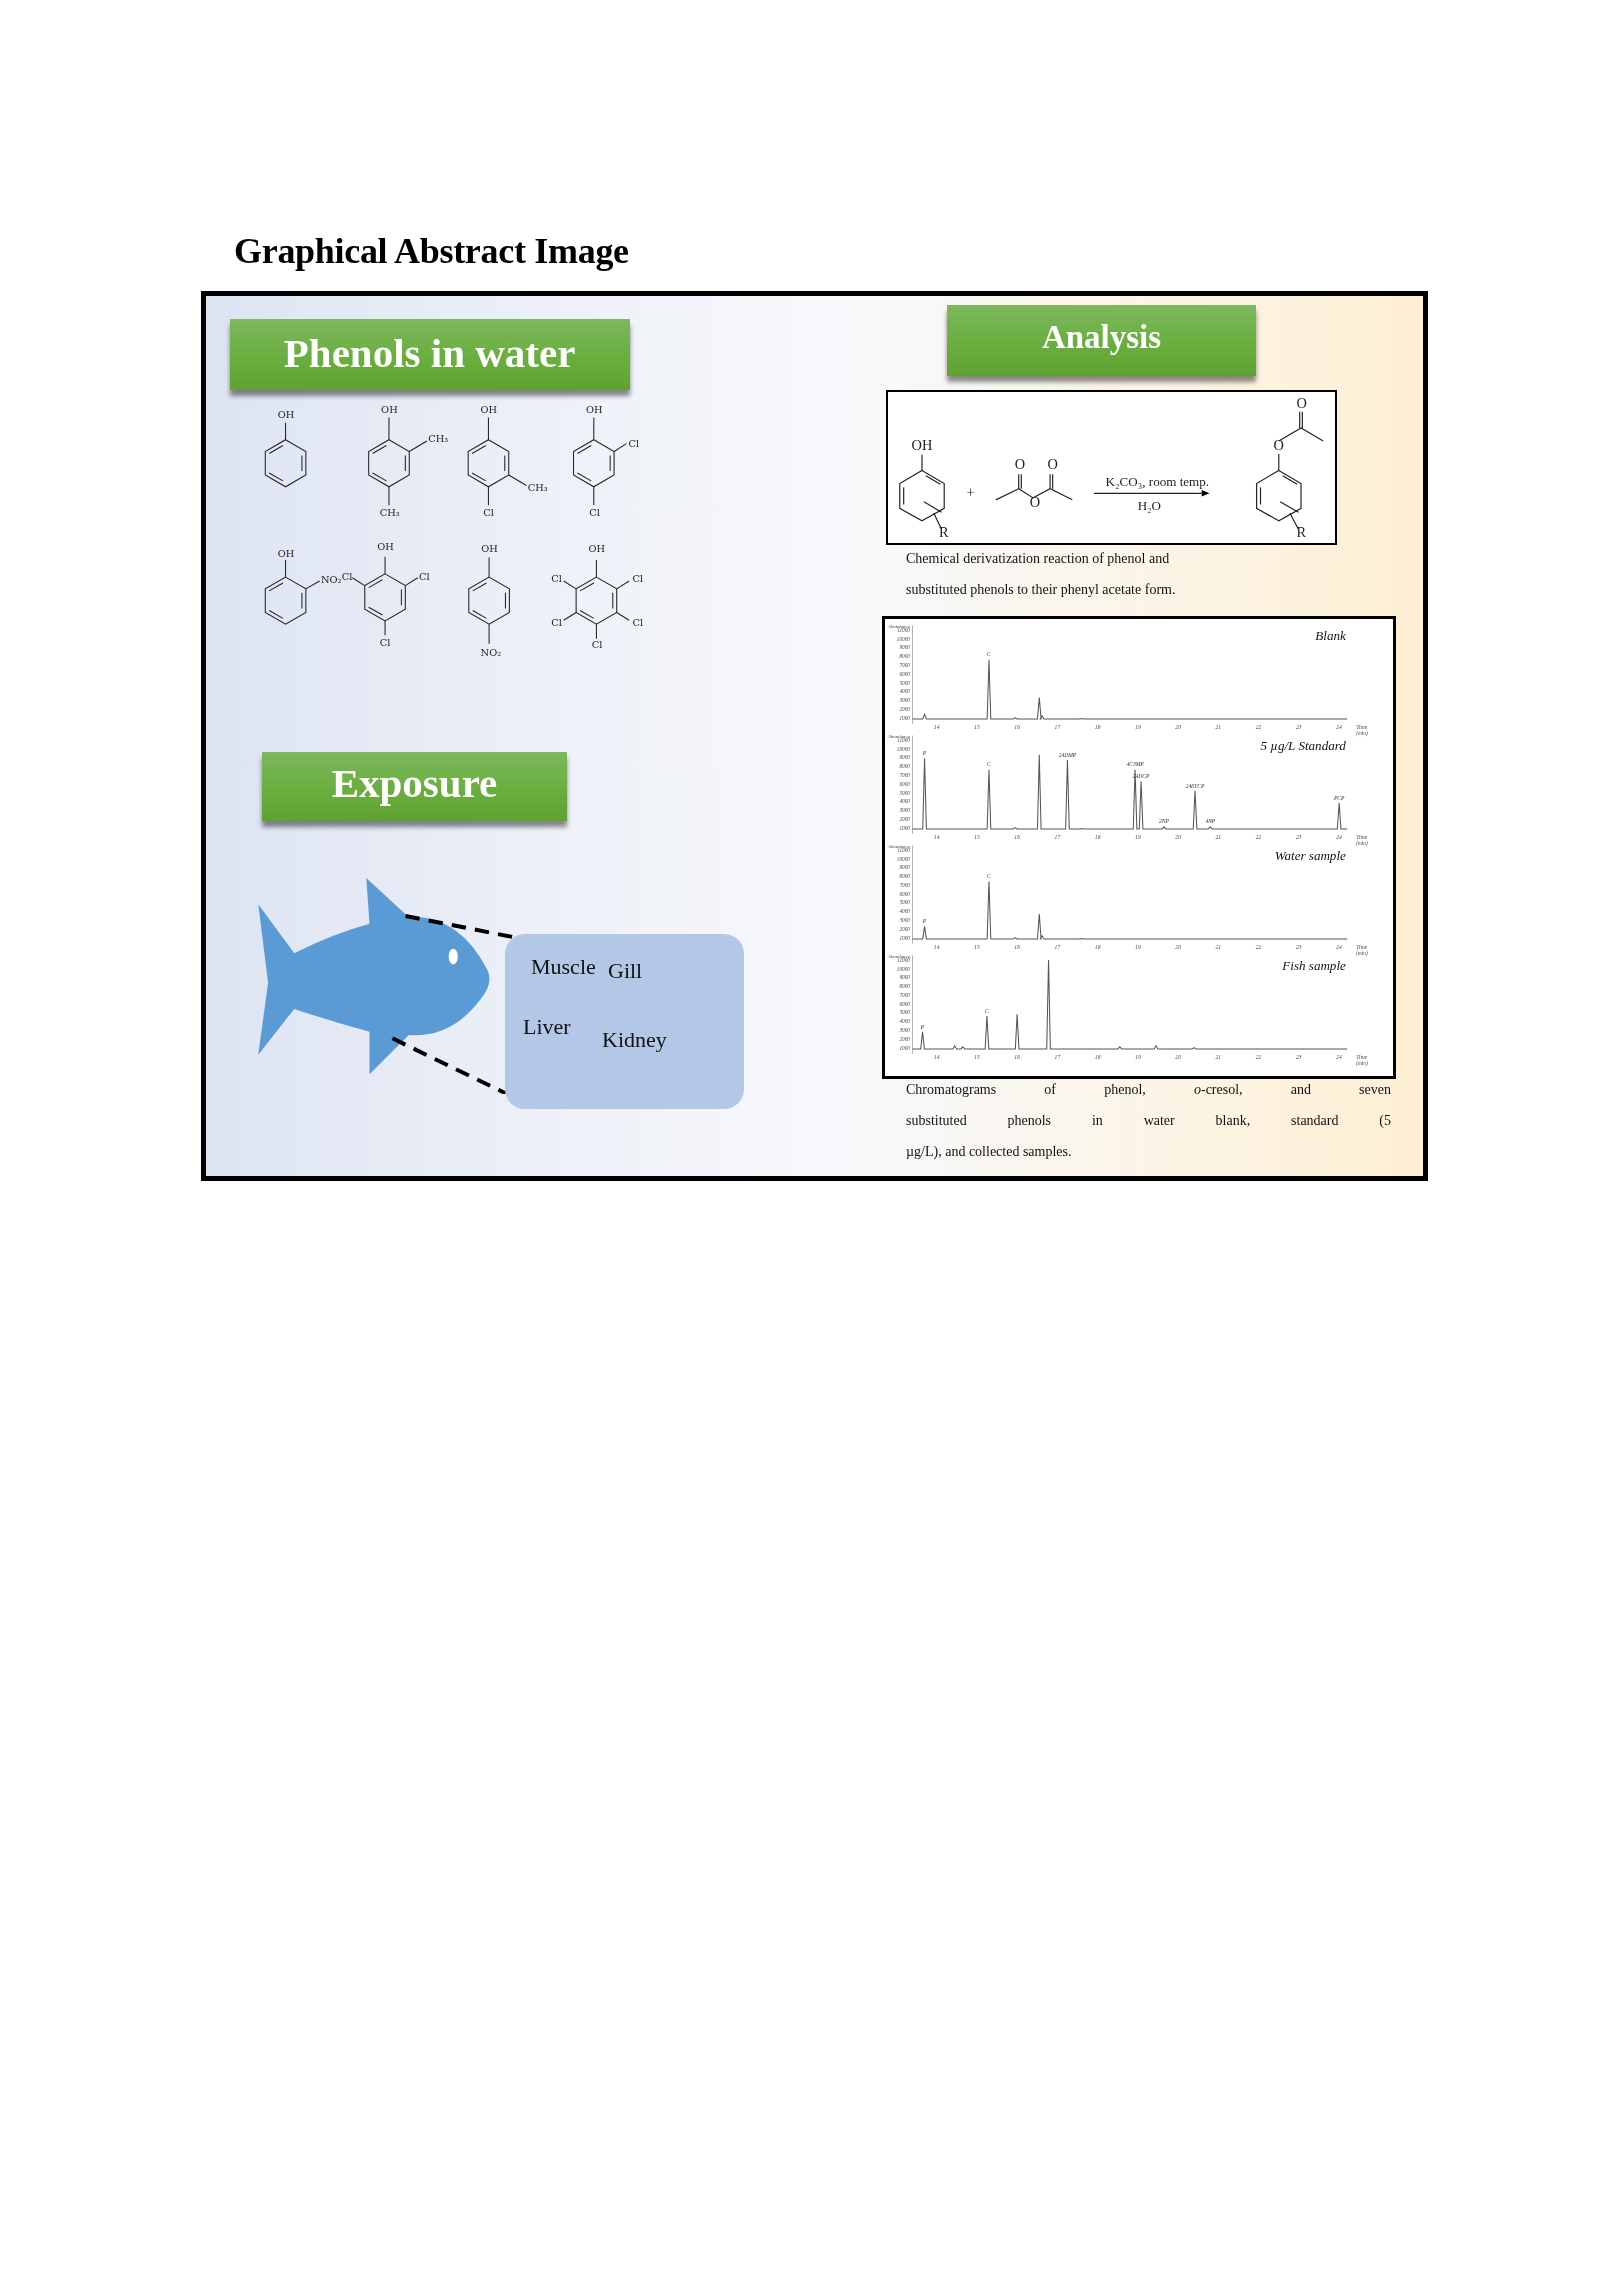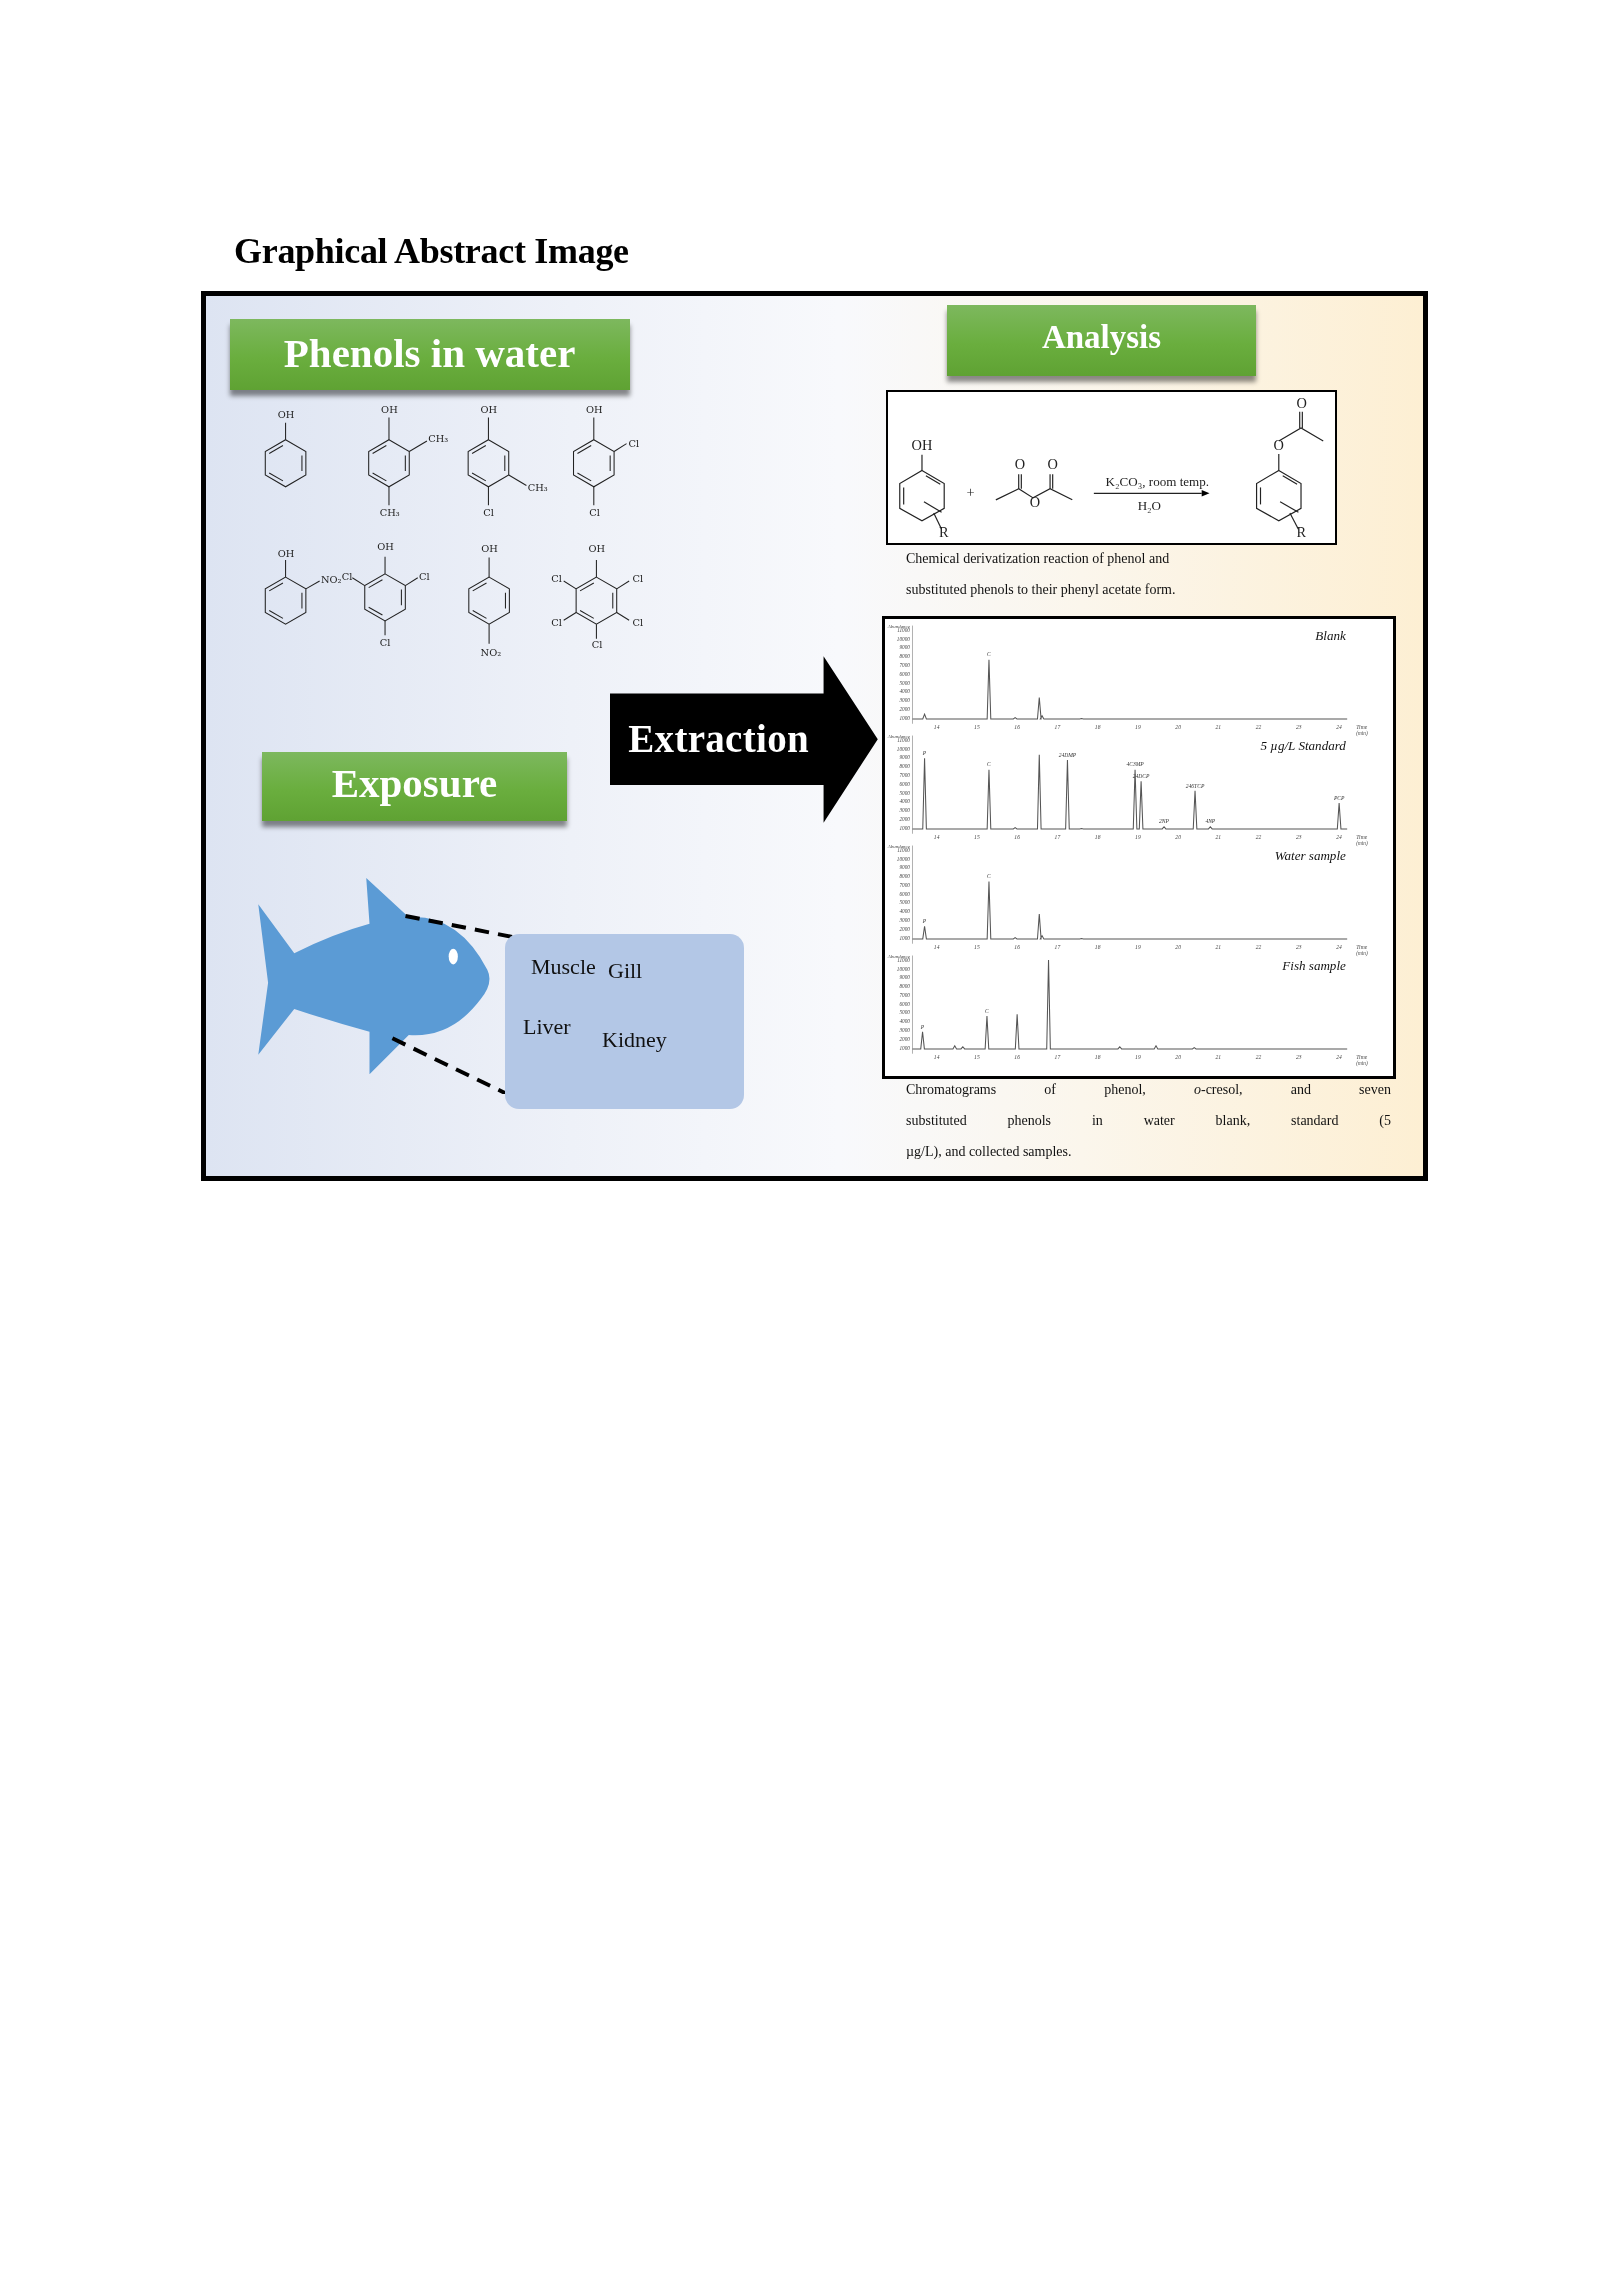--- a/index.html
+++ b/index.html
@@ -8,21 +8,21 @@
   .frame{position:absolute;left:194px;top:291px;width:1217px;height:880px;border:5.2px solid #000;
     background:linear-gradient(90deg,#dde4f2 0%,#eef1f8 30%,#f8f9fc 52%,#fbf6ec 72%,#fdefd3 100%);margin-left:7px;}
   .greenbox{position:absolute;background:linear-gradient(180deg,#7db85e 0%,#6aae3e 55%,#5fa233 100%);
     box-shadow:0 5.9px 4.6px rgba(0,0,0,0.45);color:#fff;font-weight:bold;text-align:center;}
   .greenbox span{display:block;}
   .abs{position:absolute;}
   .mol text{font-family:"DejaVu Serif",serif;font-size:15px;fill:#222;}
   .caption{position:absolute;font-size:14px;line-height:31px;color:#111;}
   .rxnbox{position:absolute;left:680px;top:94px;width:447px;height:151px;border:2.6px solid #000;background:#fff;}
   .chrombox{position:absolute;left:676px;top:320px;width:508px;height:457px;border:3.3px solid #000;background:#fff;font-style:italic;}
-  .organs{position:absolute;left:299px;top:638px;width:239px;height:175px;background:#b3c7e6;border-radius:14px;}
+  .organs{position:absolute;left:299px;top:638px;width:239px;height:175px;background:#b3c7e6;border-radius:20px;}
   .organs span{position:absolute;font-size:22px;color:#111;}
   svg text{font-family:"Liberation Serif",serif;}
 </style>
 </head>
 <body>
 
 <div class="heading">Graphical Abstract Image</div>
 
 <div class="frame">
 
@@ -137,26 +137,20 @@
     <text x="361" y="230">OH</text>
     <text x="360" y="390">NO₂</text>
     <text x="525" y="230">OH</text>
     <text x="468" y="276">Cl</text>
     <text x="592" y="276">Cl</text>
     <text x="468" y="344">Cl</text>
     <text x="592" y="344">Cl</text>
     <text x="530" y="378">Cl</text>
   </svg>
 
-  <div class="abs" style="left:404px;top:360px;width:273px;height:167px;">
-    <svg width="273" height="167" viewBox="0 0 418 255" style="position:absolute;left:0;top:0;">
-      <polygon points="0,57 327,57 327,0 410,127 327,255 327,197 0,197" fill="#000"></polygon>
-    </svg>
-    <span style="position:absolute;left:18.3px;top:60px;font-size:39px;font-weight:bold;color:#fff;letter-spacing:0.3px;">Extraction</span>
-  </div>
 
   <div class="greenbox" style="left:56px;top:456px;width:305px;height:69px;font-size:41px;line-height:63px;">
     <span>Exposure</span>
   </div>
 
   <svg class="abs" style="left:49px;top:582px;" width="301" height="216" viewBox="0 0 460 330">
     <path d="M5,40 L60,115 Q120,85 175,70 L170,0 L235,60 Q310,55 355,140 Q365,160 345,185 Q300,245 235,240 L175,300 L175,235 Q120,220 60,200 L5,270 L20,160 Z" fill="#5b9bd5"></path>
     <ellipse cx="303" cy="120" rx="7" ry="12" fill="#fff"></ellipse>
     <line x1="230" y1="58" x2="455" y2="102" stroke="#000" stroke-width="6" stroke-dasharray="22,14"></line>
     <line x1="210" y1="245" x2="385" y2="330" stroke="#000" stroke-width="6" stroke-dasharray="22,14"></line>

